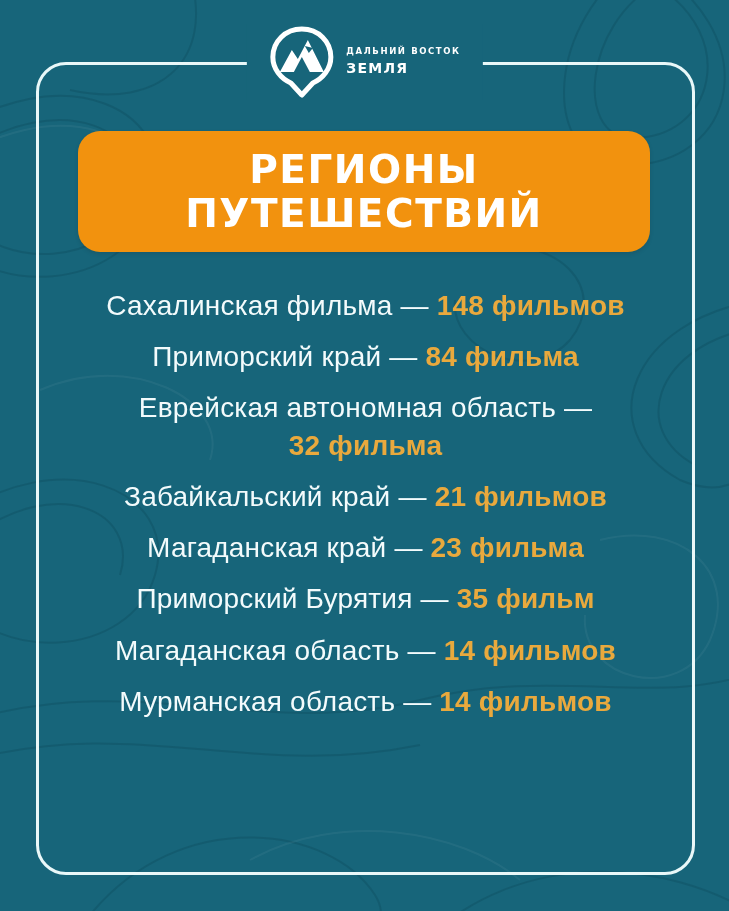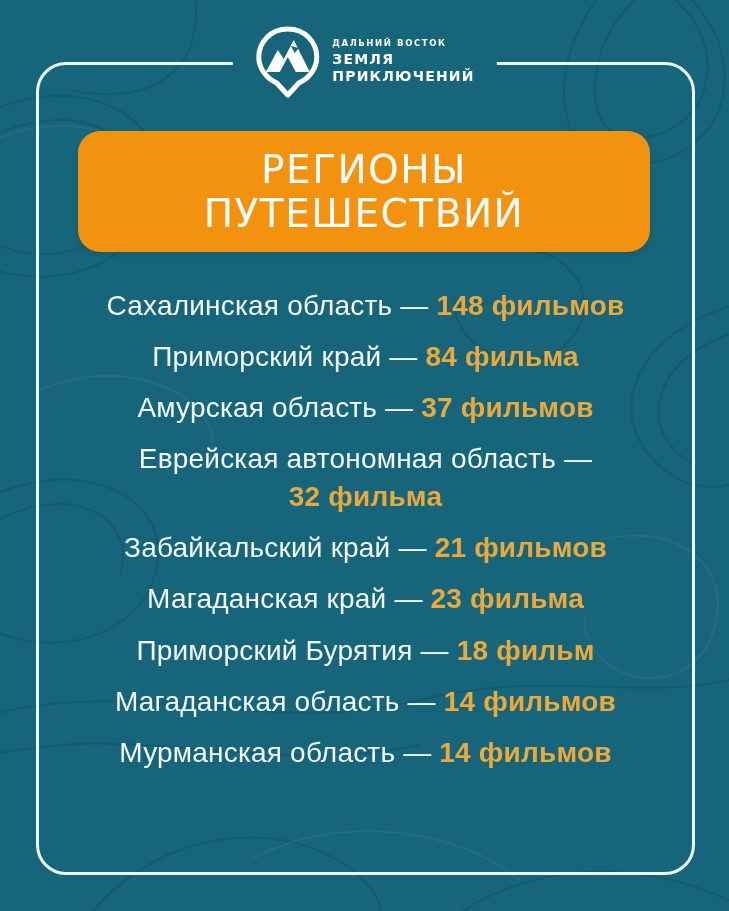--- a/index.html
+++ b/index.html
@@ -48,21 +48,21 @@
   
   .title-box{
     position:absolute;left:39px;top:66px;width:572px;height:121px;
     background:var(--orange);
     border-radius:22px;
     display:flex;flex-direction:column;align-items:center;justify-content:center;
     box-shadow:0 2px 4px rgba(30,20,0,.12);
   }
   .title-line{
     font-family:"DejaVu Sans",sans-serif;
-    font-size:39px;font-weight:normal;color:#fff;
+    font-size:39px;font-weight:bold;color:#fff;
     letter-spacing:1.5px;line-height:1.12;
     text-align:center;
   }
   
   .regions-list{
     position:absolute;left:0;right:0;top:222px;
     display:flex;flex-direction:column;align-items:center;
   }
   .row{
     max-width:560px;
@@ -109,39 +109,37 @@
 </svg>
 
 <div class="frame">
 
   <div class="title-box">
     <div class="title-line">РЕГИОНЫ</div>
     <div class="title-line">ПУТЕШЕСТВИЙ</div>
   </div>
 
   <div class="regions-list">
-      <div class="row"><span class="region">Сахалинская область — </span><span class="count">148 фильмов</span></div>
+      <div class="row"><span class="region">Сахалинская фильма — </span><span class="count">148 фильмов</span></div>
       <div class="row"><span class="region">Приморский край — </span><span class="count">84 фильма</span></div>
-      <div class="row"><span class="region">Амурская область — </span><span class="count">37 фильмов</span></div>
       <div class="row"><span class="region">Еврейская автономная область — </span><span class="count">32 фильма</span></div>
       <div class="row"><span class="region">Забайкальский край — </span><span class="count">21 фильмов</span></div>
       <div class="row"><span class="region">Магаданская край — </span><span class="count">23 фильма</span></div>
-      <div class="row"><span class="region">Приморский Бурятия — </span><span class="count">18 фильм</span></div>
+      <div class="row"><span class="region">Приморский Бурятия — </span><span class="count">35 фильм</span></div>
       <div class="row"><span class="region">Магаданская область — </span><span class="count">14 фильмов</span></div>
       <div class="row"><span class="region">Мурманская область — </span><span class="count">14 фильмов</span></div>
     </div>
 </div>
 
 <div class="logo-row">
   <svg class="logo-badge" viewBox="0 0 66 72" xmlns="http://www.w3.org/2000/svg">
 
     <path d="M33 3 C49.5 3 62 15.5 62 31 C62 43 54 52.5 44 57 L33 69 L22 57 C12 52.5 4 43 4 31 C4 15.5 16.5 3 33 3 Z" fill="none" stroke="#ffffff" stroke-width="5" stroke-linejoin="round"></path>
 
     <path d="M11 46 L23 24 L29 33 L39 14 L55 46 Z" fill="#ffffff"></path>
     <path d="M25 46 L33 31 L41 46 Z" fill="#17657a"></path>
     <path d="M36 20 L40 27 L44 22 Z" fill="#17657a"></path>
   </svg>
   <div class="logo-text">
     <span class="logo-tagline">ДАЛЬНИЙ ВОСТОК</span>
     <span class="logo-line">ЗЕМЛЯ</span>
-    <span class="logo-line">ПРИКЛЮЧЕНИЙ</span>
   </div>
 </div>
 
 </body></html>

